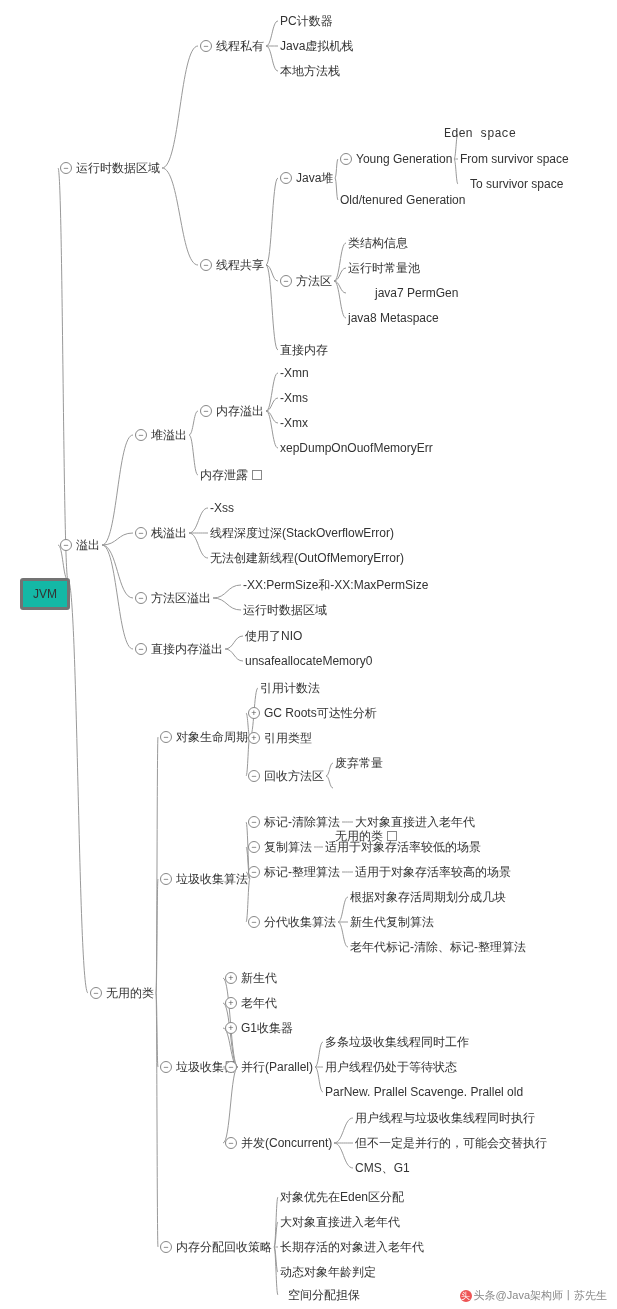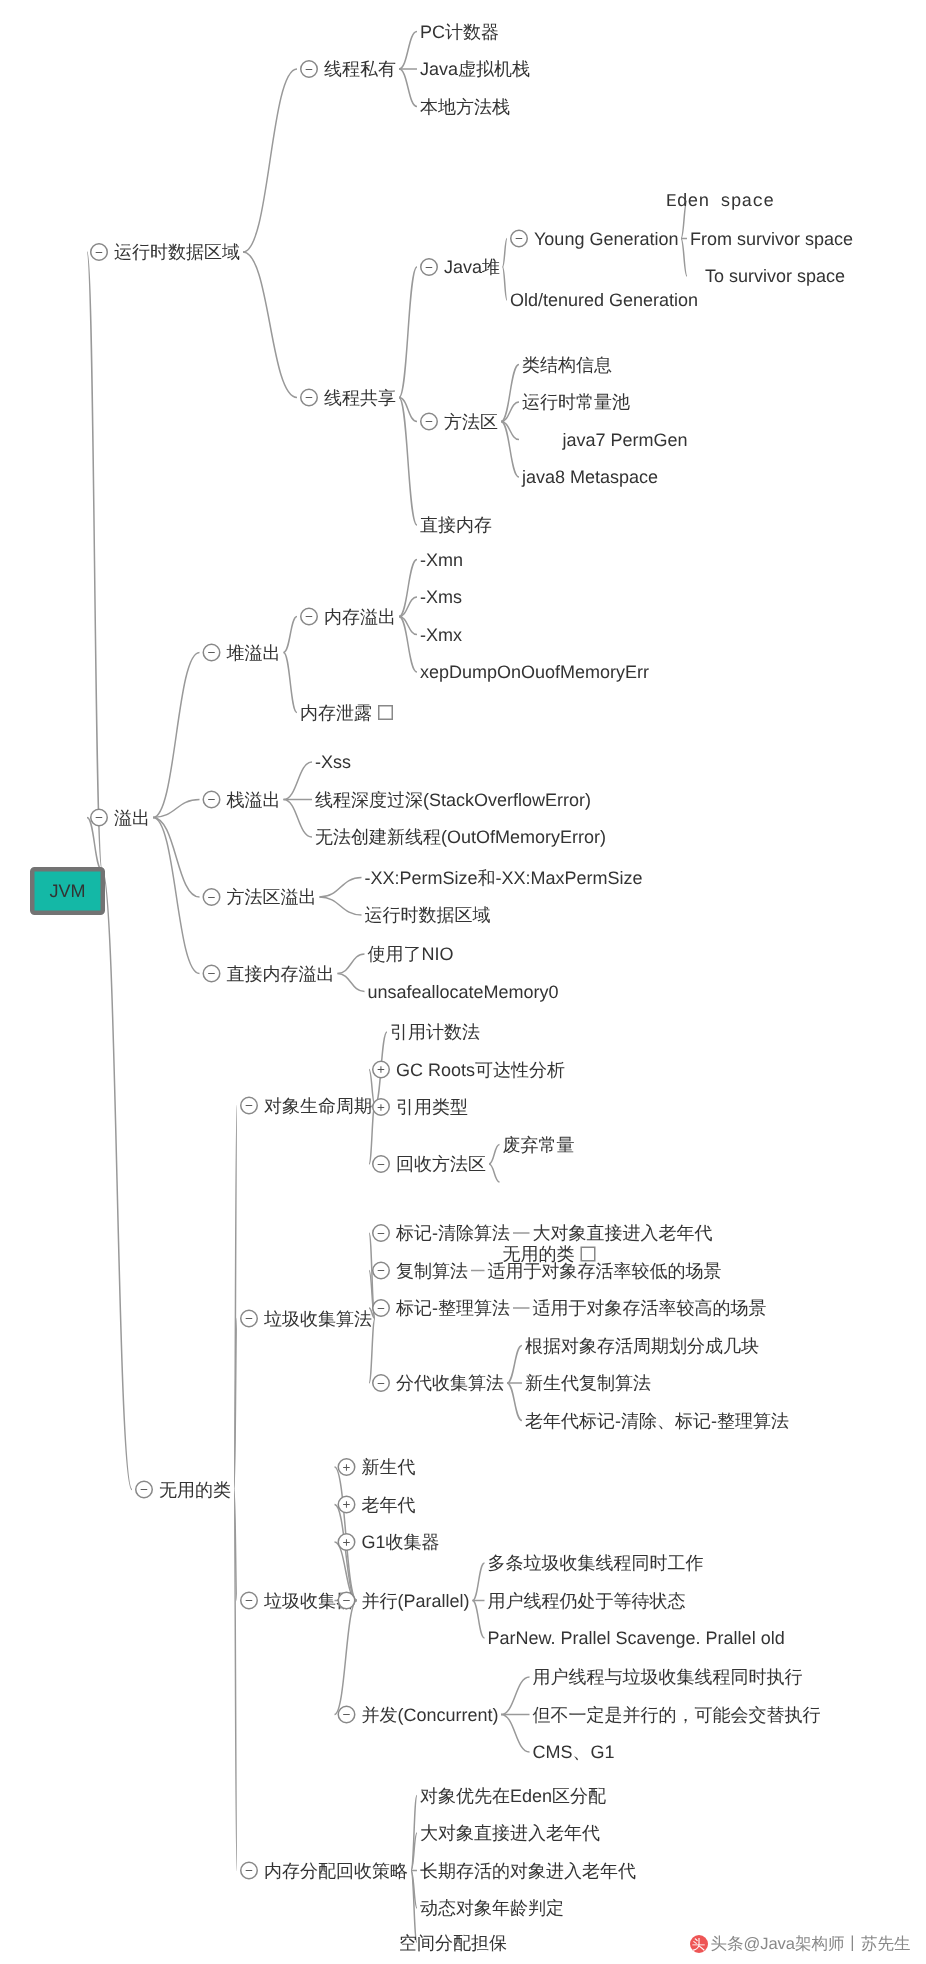--- a/index.html
+++ b/index.html
@@ -395,19 +395,19 @@
     </div>
     <div class="node" style="left: 280px; top: 1213px;">
       <span class="label">大对象直接进入老年代</span>
     </div>
     <div class="node" style="left: 280px; top: 1238px;">
       <span class="label">长期存活的对象进入老年代</span>
     </div>
     <div class="node" style="left: 280px; top: 1263px;">
       <span class="label">动态对象年龄判定</span>
     </div>
-    <div class="node" style="left: 266px; top: 1286px; text-align: center;">
+    <div class="node" style="left: 288px; top: 1286px; text-align: center;">
       <span class="label">空间分配担保</span>
     </div>
   </div>
 <div class="footer">
   <span class="footer-icon">头</span><span>头条@Java架构师丨苏先生</span>
 </div>
 
 </body></html>

